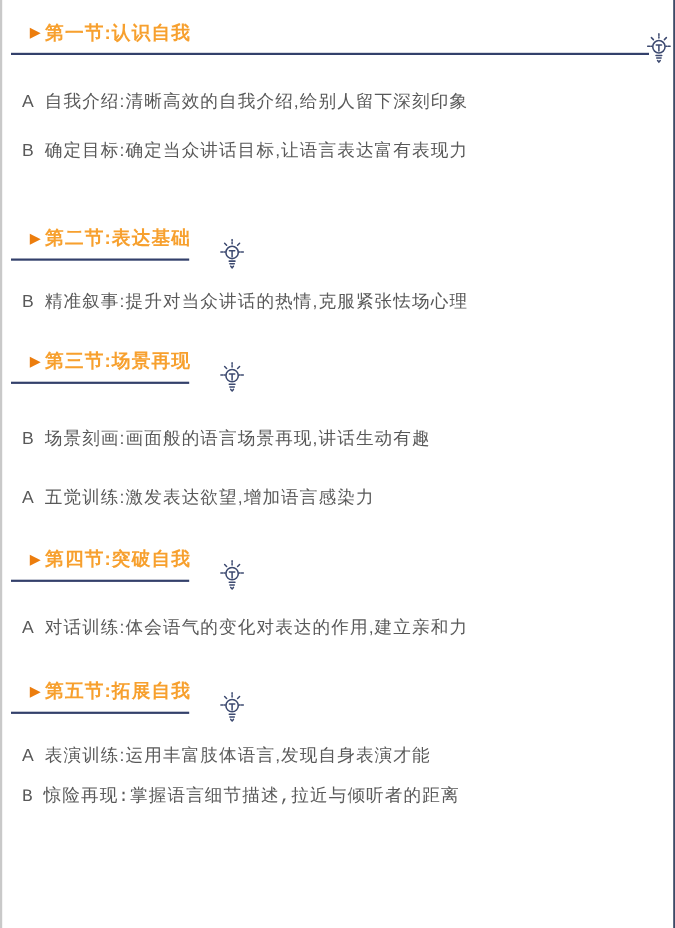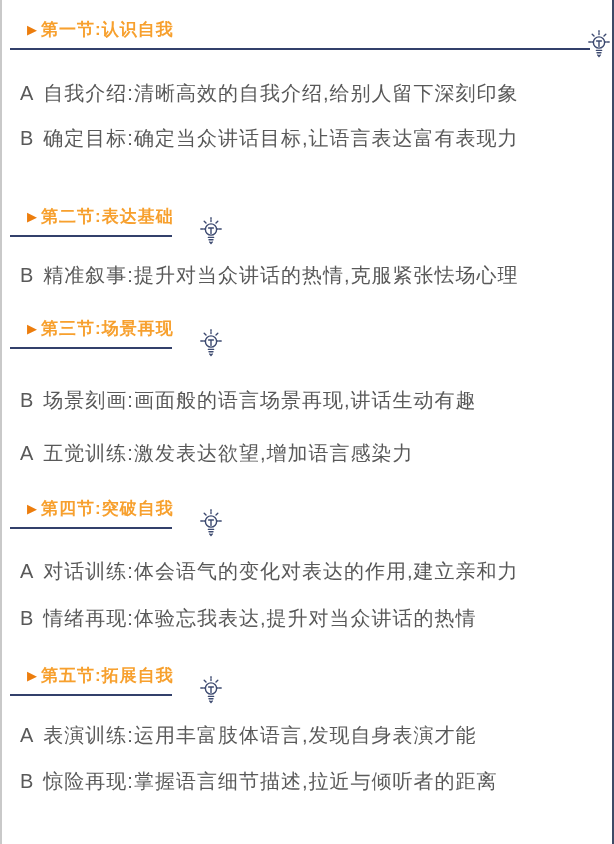--- a/index.html
+++ b/index.html
@@ -47,42 +47,42 @@
   .bulb{
     position:absolute;
     top:-18px;
   }
   .rule-full .bulb{right:-2px;}
   .rule-short .bulb{left:190px;}
   .item{
     margin-left:18px;
     height:22px;
     line-height:22px;
-    font-size:20px;
+    font-size:16px;
     letter-spacing:1px;
     color:#595959;
     white-space:nowrap;
   }
   .item .key{margin-right:9px;}
   
   .s1 .sec-head{margin-top:18px;}
   .s1 .item-a{margin-top:32px;}
   .s1 .item-b{margin-top:23px;}
   .s2 .sec-head{margin-top:56px;}
   .s2 .item-a{margin-top:26px;}
   .s2 .item-b{margin-top:27px;}
   .s3 .sec-head{margin-top:31px;}
   .s3 .item-a{margin-top:31px;}
   .s3 .item-b{margin-top:40px;}
   .s4 .sec-head{margin-top:33px;}
   .s4 .item-a{margin-top:31px;}
   .s4 .item-b{margin-top:25px;}
   .s5 .sec-head{margin-top:35px;}
   .s5 .item-a{margin-top:28px;}
-  .s5 .item-b{margin-top:24px;}
+  .s5 .item-b{margin-top:14px;font-family:Liberation Mono, monospace;}
   .bulb svg{display:block;}
 </style>
 </head>
 <body>
 
 <div class="page">
 
   <div class="sec s1">
     <div class="sec-head">
       <span class="tri">▶</span><span>第一节:认识自我</span>
@@ -192,23 +192,20 @@
             <path d="M8.4 20.4 H13.6"></path>
             <path d="M9 22.8 H13"></path>
             <path d="M9.8 25 L11 26.4 L12.2 25"></path>
           </g>
         </svg>
       </span>
     </div>
     <div class="item item-a">
       <span class="key">A</span><span>对话训练:体会语气的变化对表达的作用,建立亲和力</span>
     </div>
-    <div class="item item-b">
-      <span class="key">B</span><span>情绪再现:体验忘我表达,提升对当众讲话的热情</span>
-    </div>
   </div>
 
   <div class="sec s5">
     <div class="sec-head">
       <span class="tri">▶</span><span>第五节:拓展自我</span>
     </div>
     <div class="rule-row rule-short">
       <div class="rule"></div>
       <span class="bulb">
         <svg viewBox="0 0 22 28" width="22" height="28">

